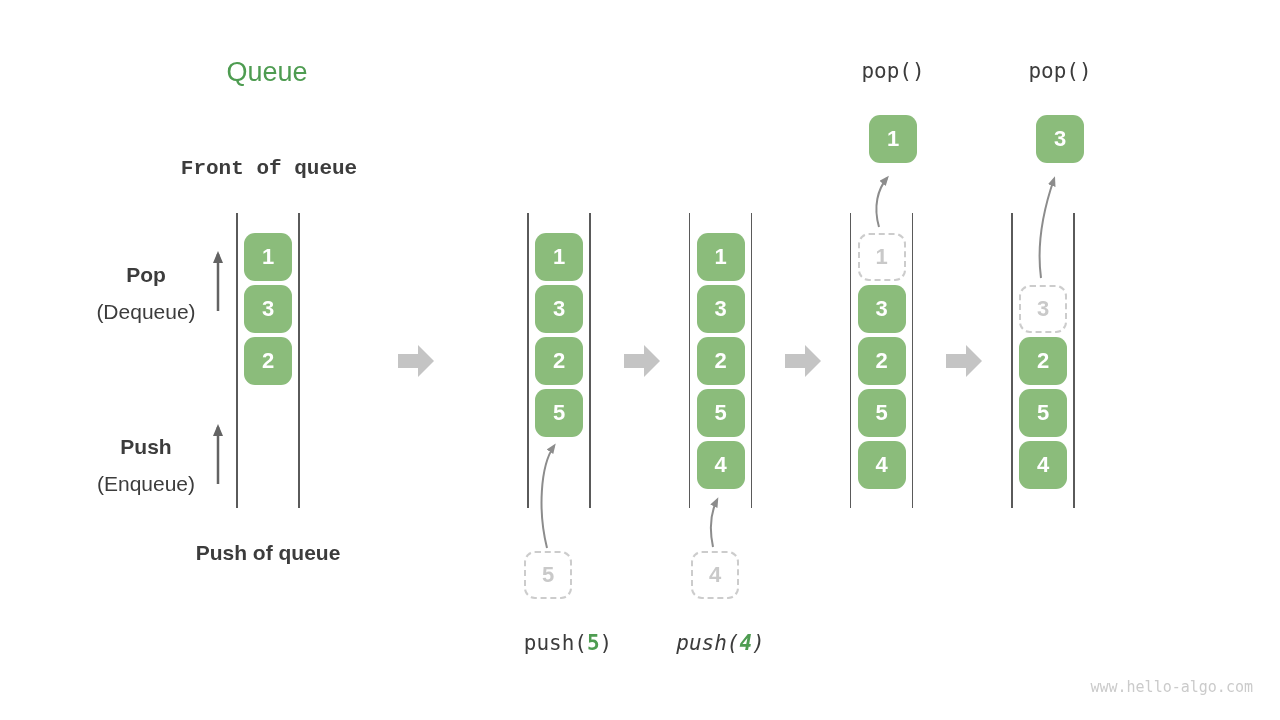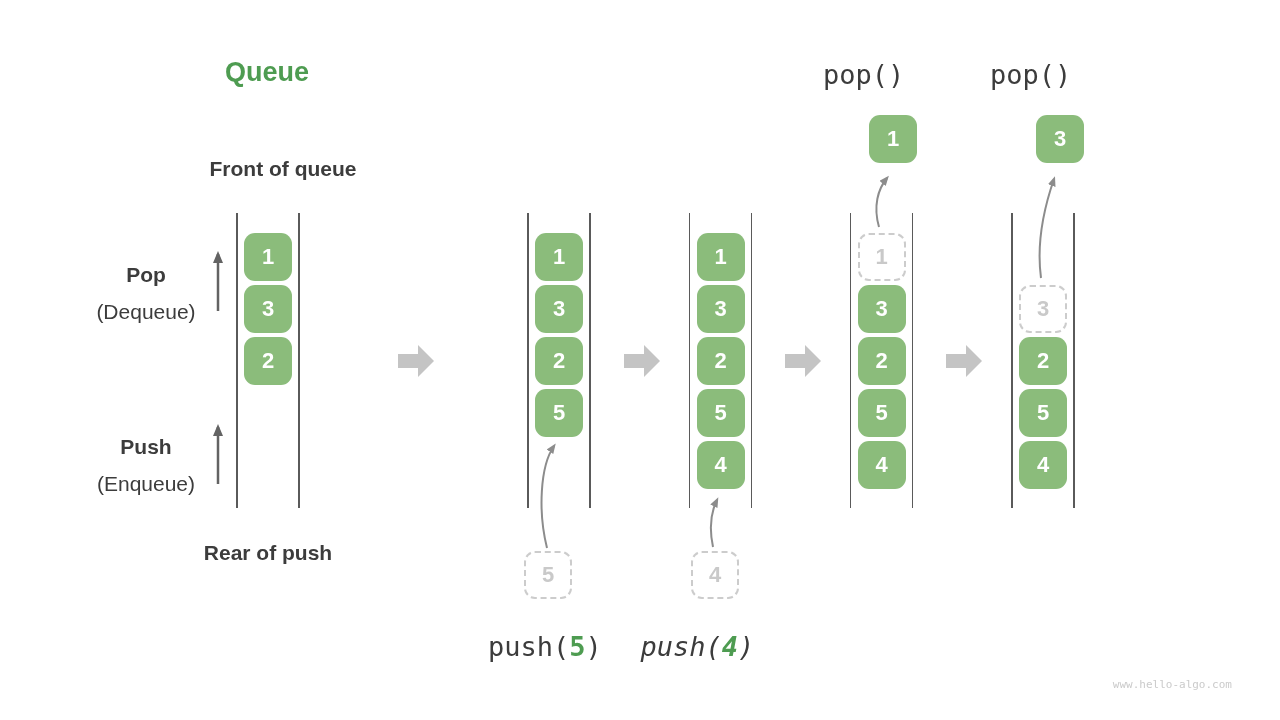--- a/index.html
+++ b/index.html
@@ -3,27 +3,27 @@
 <meta charset="utf-8">
 <style>
   * { margin:0; padding:0; box-sizing:border-box; }
   html,body { background:#ffffff; }
   .canvas {
     position:relative; width:1280px; height:720px; background:#ffffff;
     overflow:hidden; font-family:"Liberation Sans", sans-serif;
   }
   .title {
     position:absolute; left:167px; top:57px; width:200px; text-align:center;
-    font-size:27px; font-weight:bold; color:var(--accent-green,#4e9c51);
+    font-size:27px; font-weight:normal; color:var(--accent-green,#4e9c51);
   }
   .heading {
     position:absolute; font-size:21px; font-weight:bold;
     color:var(--text-dark,#3c3c3c); text-align:center;
   }
-  #front-label { left:173px; top:157px; width:220px; }
+  #front-label { left:159px; top:157px; width:220px;font-family:Liberation Mono, monospace; }
   #rear-label  { left:158px; top:541px; width:220px; }
   .side-block {
     position:absolute; width:184px; text-align:center;
     color:var(--text-dark,#3c3c3c); font-size:21px; line-height:37px;
   }
   .side-block .op { font-weight:bold; }
   #pop-block  { left:54px; top:256px; }
   #push-block { left:54px; top:428px; }
   .rail {
     position:absolute; top:213px; width:1.5px; height:295px;
@@ -34,31 +34,31 @@
     display:flex; align-items:center; justify-content:center;
     font-size:22px; font-weight:bold;
   }
   .box.solid  { background:var(--box-green,#8bbc7b); color:#ffffff; }
   .box.dashed {
     border:2px dashed var(--dashed-gray,#cccccc);
     color:#c9c9c9; background:#ffffff;
   }
   .code-label {
     position:absolute; font-family:"DejaVu Sans Mono", monospace;
-    font-size:27px; color:var(--text-dark,#3c3c3c); text-align:left;
+    font-size:21px; color:var(--text-dark,#3c3c3c); text-align:center;
     white-space:nowrap;
   }
   .code-label .arg { color:var(--accent-green,#4e9c51); font-weight:bold; }
   .overlay { position:absolute; left:0; top:0; pointer-events:none; }
   .up-arrow   { stroke:#636363; stroke-width:2.5; fill:none; }
   .thin-arrow { stroke:var(--thin-arrow-gray,#8c8c8c); stroke-width:2; fill:none; }
   .block-arrow { fill:var(--block-arrow-gray,#c4c4c4); }
   .watermark {
-    position:absolute; right:48px; top:678px;
-    font-family:"DejaVu Sans Mono", monospace; font-size:11px;
+    position:absolute; right:27px; top:678px;
+    font-family:"DejaVu Sans Mono", monospace; font-size:15px;
     color:var(--watermark-gray,#cbcbcb);
   }
 </style>
 </head>
 <body>
 
 <div class="canvas">
 
   <div class="title">Queue</div>
 
@@ -67,21 +67,21 @@
   <div class="side-block" id="pop-block">
     <div class="op">Pop</div>
     <div>(Dequeue)</div>
   </div>
 
   <div class="side-block" id="push-block">
     <div class="op">Push</div>
     <div>(Enqueue)</div>
   </div>
 
-  <div class="heading" id="rear-label">Rear of push</div>
+  <div class="heading" id="rear-label">Push of queue</div>
 
   <div id="columns-layer">
       <div class="rail" style="left: 236.25px;"></div>
       <div class="rail" style="left: 298.25px;"></div>
       <div class="box solid" style="left: 244px; top: 233px;">1</div>
       <div class="box solid" style="left: 244px; top: 285px;">3</div>
       <div class="box solid" style="left: 244px; top: 337px;">2</div>
       <div class="rail" style="left: 527.25px;"></div>
       <div class="rail" style="left: 589.25px;"></div>
       <div class="box solid" style="left: 535px; top: 233px;">1</div>

